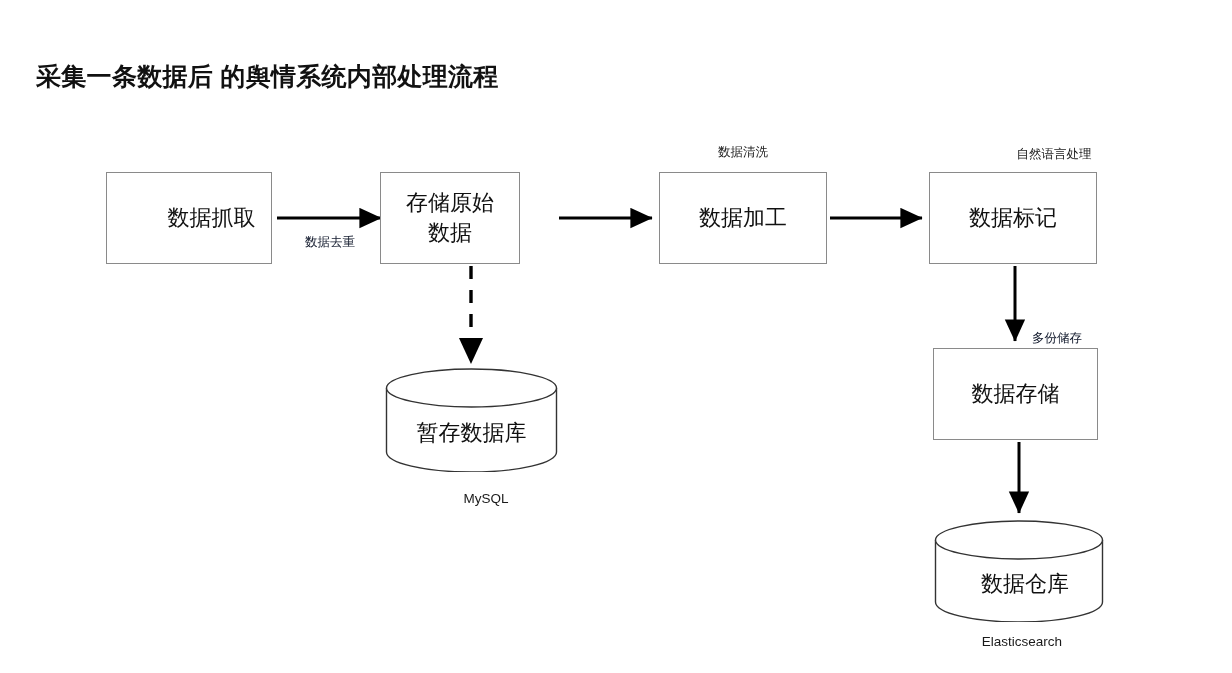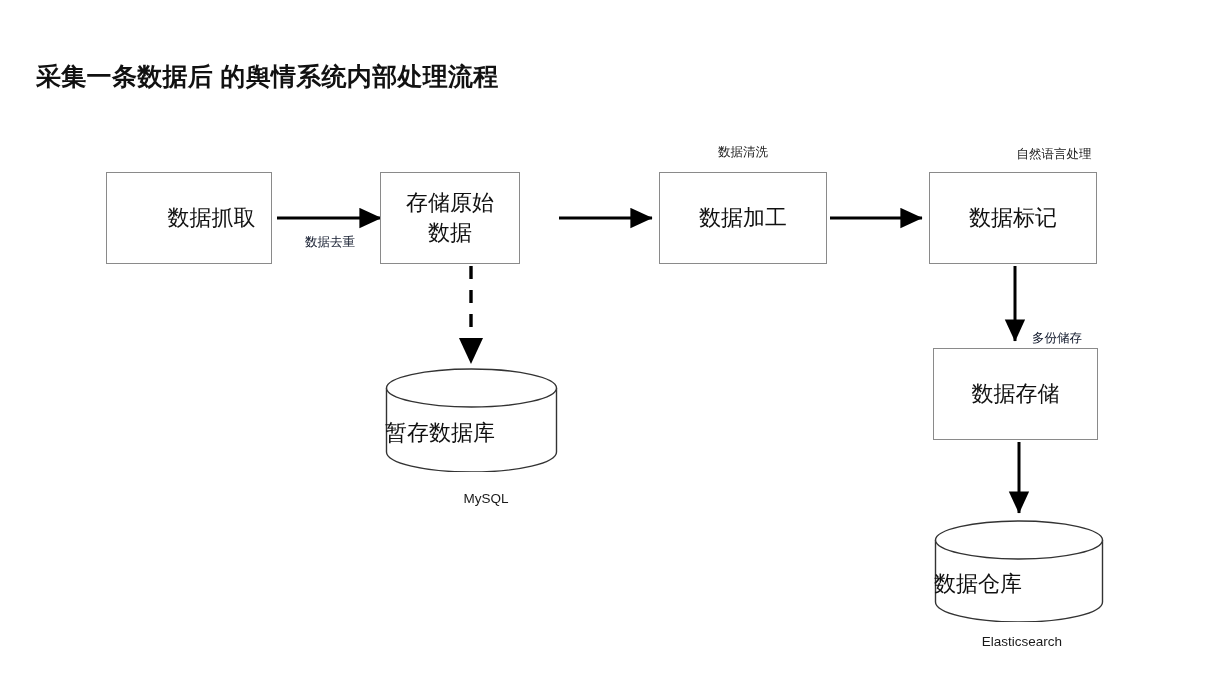--- a/index.html
+++ b/index.html
@@ -66,21 +66,21 @@
     white-space: nowrap;
     text-align: center;
   }
   .cyl {
     position: absolute;
   }
   .cyl-text {
     position: absolute;
     left: 0;
     width: 100%;
-    text-align: left;
+    text-align: center;
     font-size: 22px;
     color: #111111;
     pointer-events: none;
   }
   svg.arrow-layer {
     position: absolute;
     left: 0; top: 0;
     width: 1232px;
     height: 673px;
     overflow: visible;

